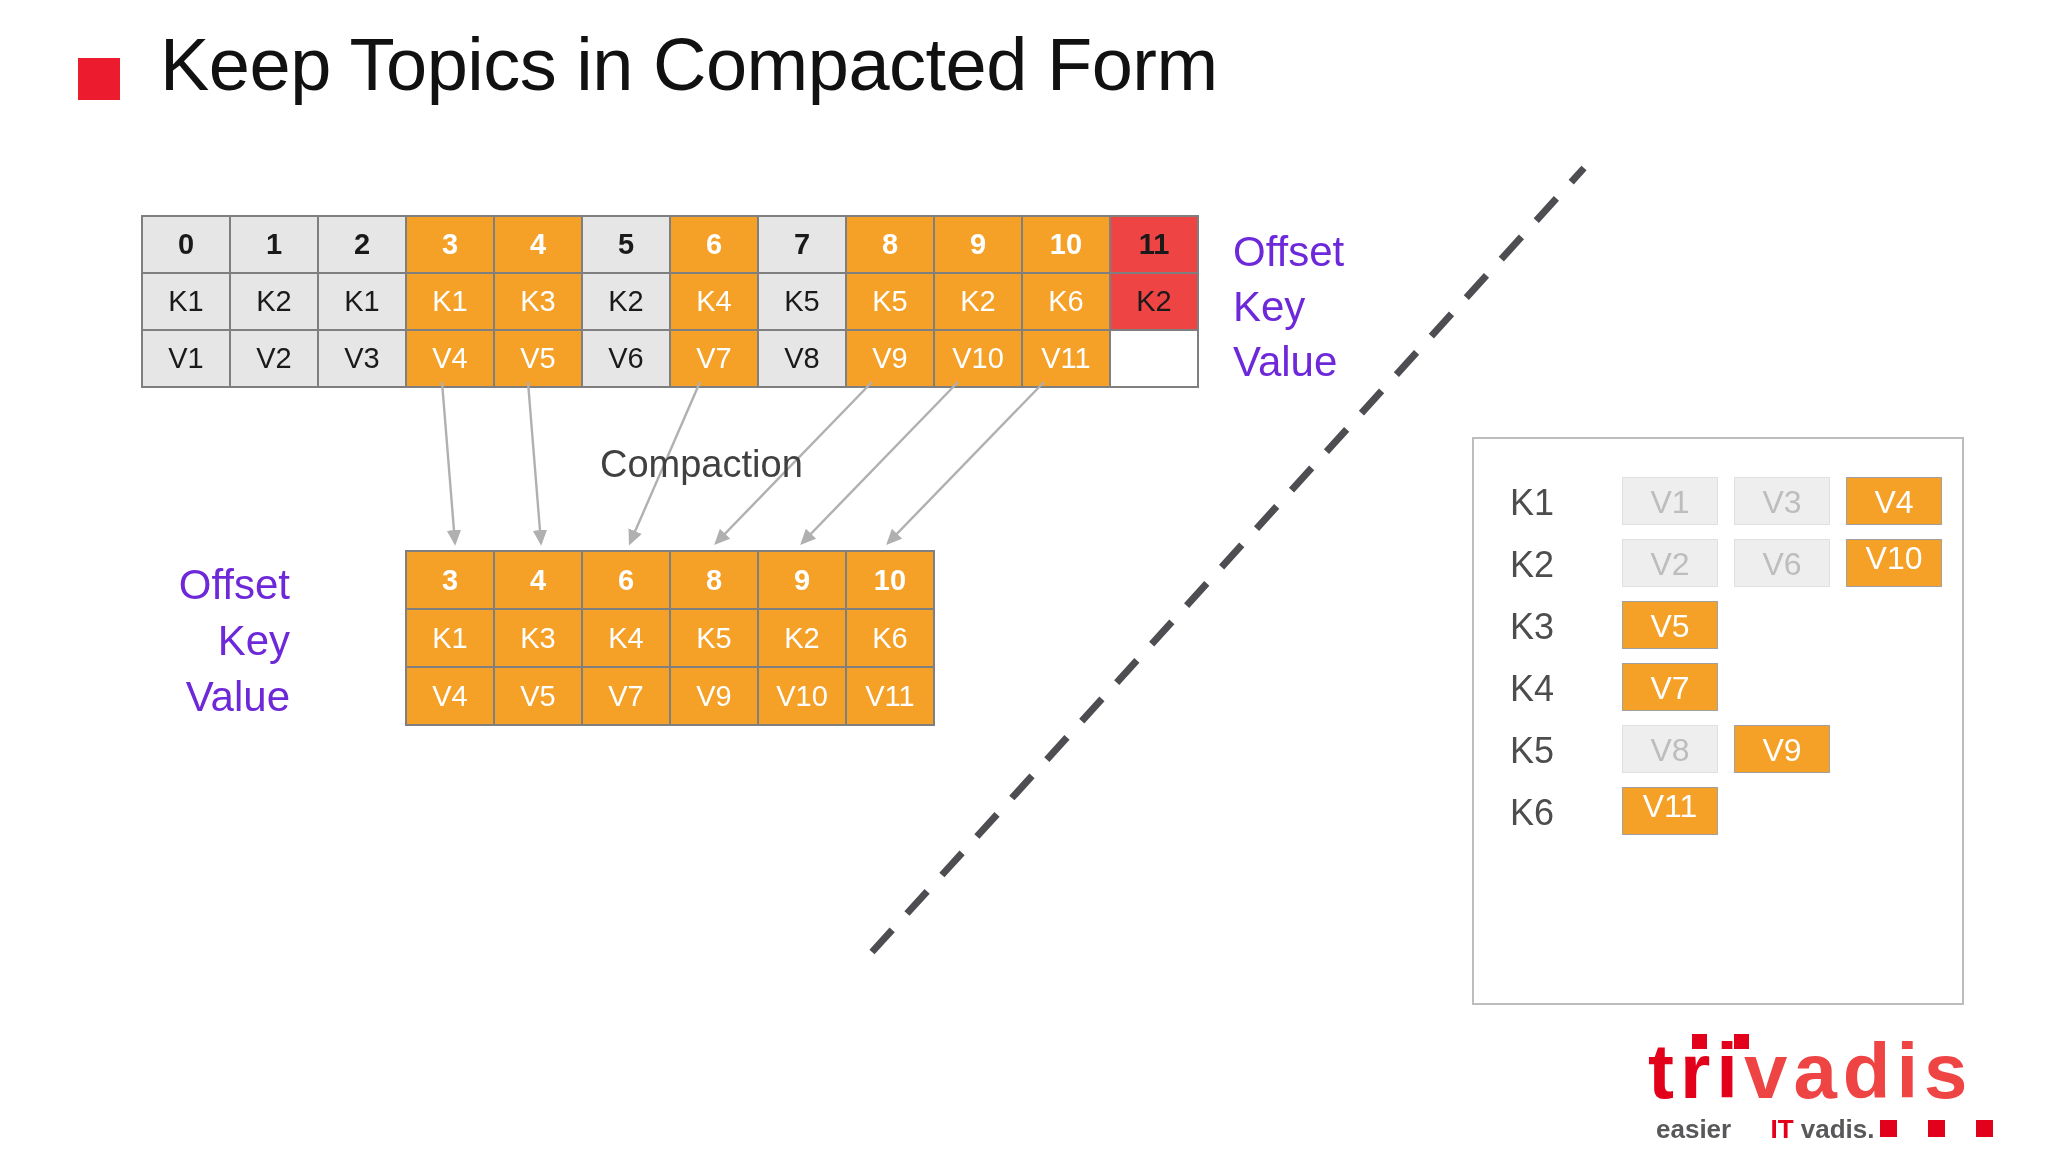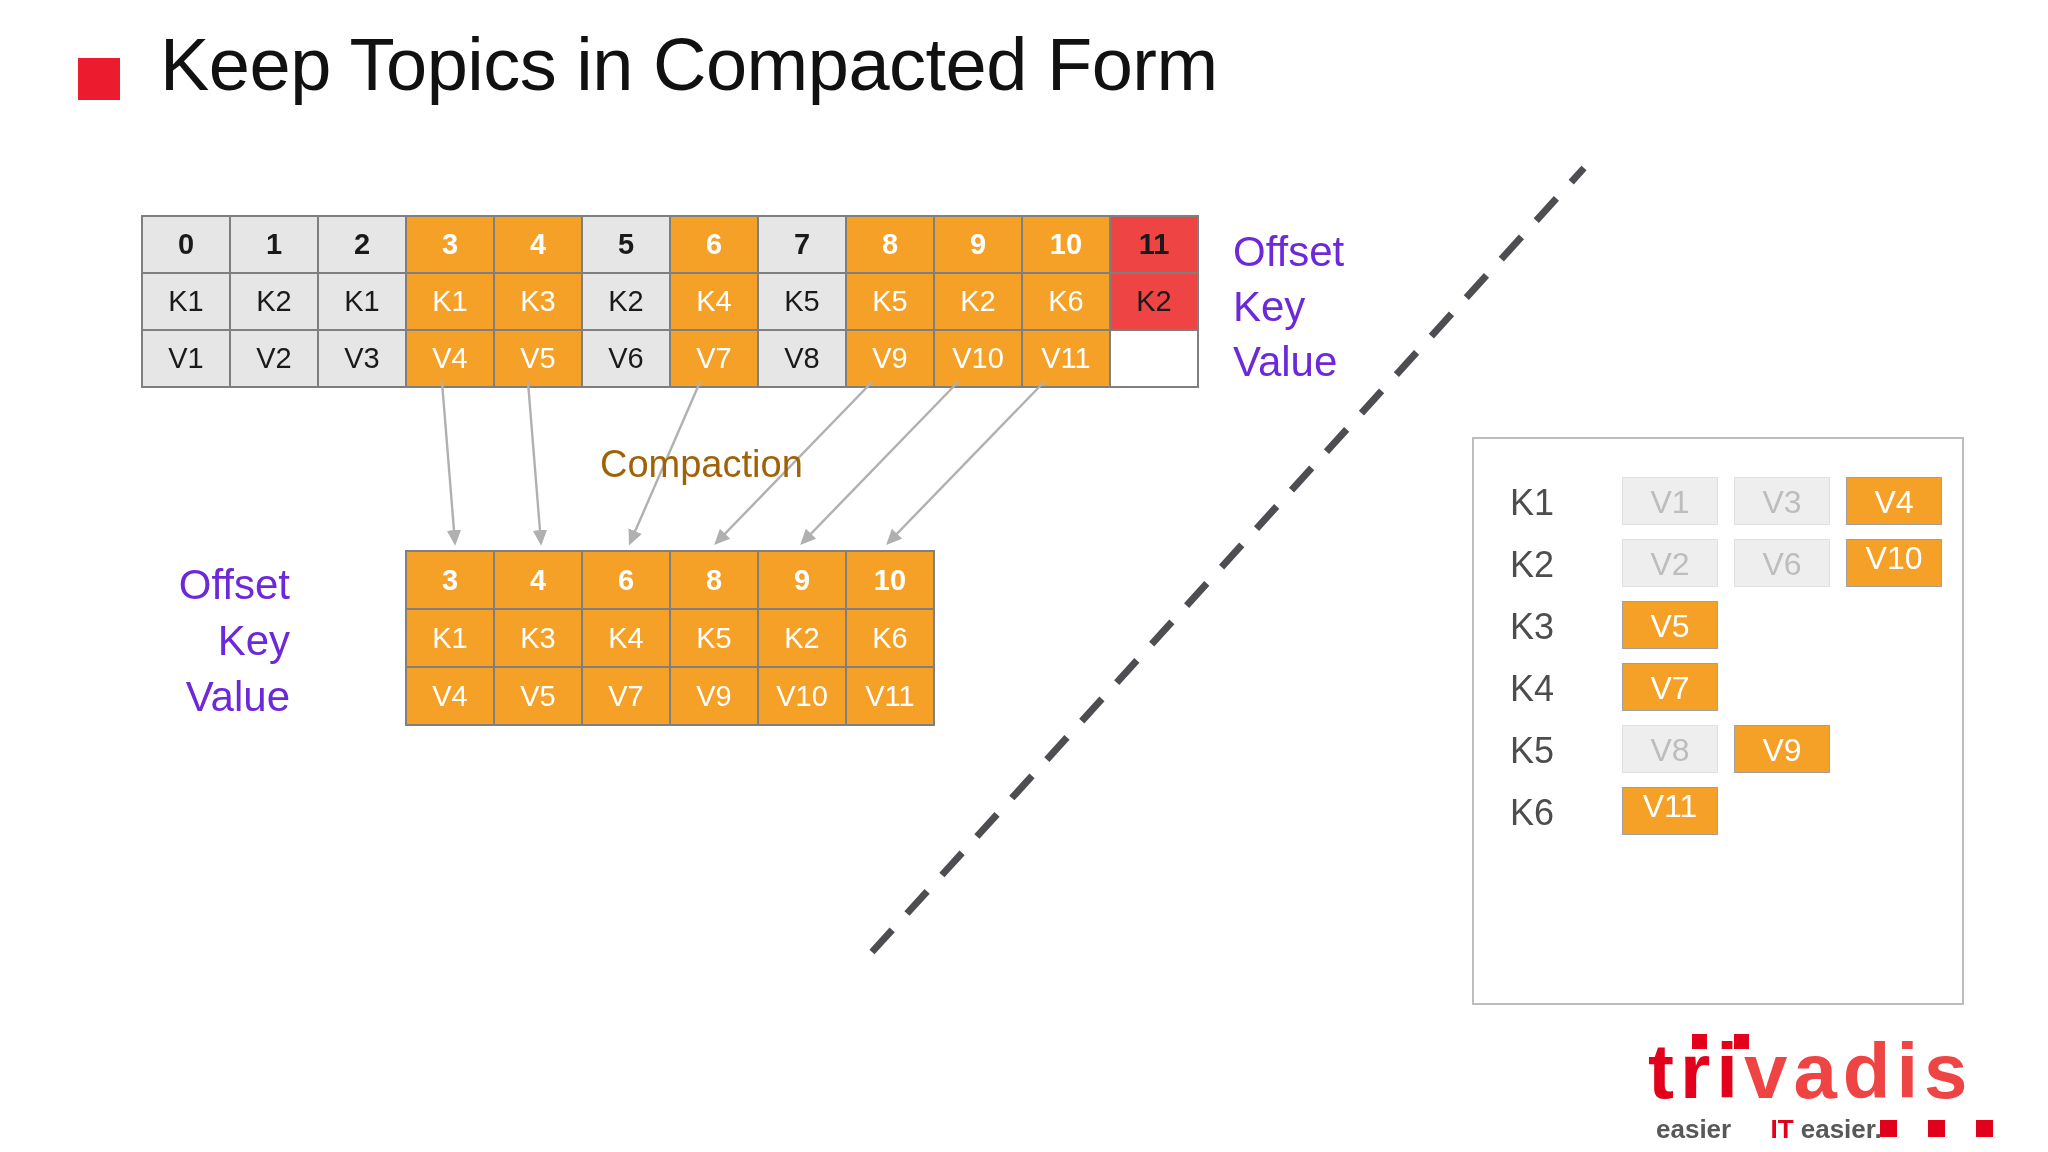--- a/index.html
+++ b/index.html
@@ -58,21 +58,21 @@
   #src-lab-key   {left:1233px;top:283px;}
   #src-lab-value {left:1233px;top:338px;}
 
   .axis-label.right-align{text-align:right;width:150px;}
   #cmp-lab-offset{left:140px;top:561px;}
   #cmp-lab-key   {left:140px;top:617px;}
   #cmp-lab-value {left:140px;top:673px;}
 
   #compaction-label{
     position:absolute;left:600px;top:443px;
-    font-size:38px;color:#a16207;white-space:nowrap;
+    font-size:38px;color:#404040;white-space:nowrap;
     font-family:"Liberation Sans",sans-serif;
   }
 
   
   #arrows-svg, #divider-svg{
     position:absolute;left:0;top:0;width:2048px;height:1152px;
     pointer-events:none;
   }
 
   
@@ -276,19 +276,19 @@
         <div class="ks-key">K6</div>
         <div class="ks-box current wrap" style="left: 112px;">V11</div>
       </div>
     </div>
 
 
   <div id="logo">
     <div id="logo-word"><span class="red">tri</span><span class="grey">vadis</span></div>
     <div class="logo-umlaut" id="logo-um-1"></div>
     <div class="logo-umlaut" id="logo-um-2"></div>
-    <div id="logo-tagline"><span>easier </span><span class="it">IT</span><span> easier.</span></div>
+    <div id="logo-tagline"><span>easier </span><span class="it">IT</span><span> vadis.</span></div>
     <div class="logo-dot" id="logo-dot-1"></div>
     <div class="logo-dot" id="logo-dot-2"></div>
     <div class="logo-dot" id="logo-dot-3"></div>
   </div>
 
 </div>
 
 </body></html>

